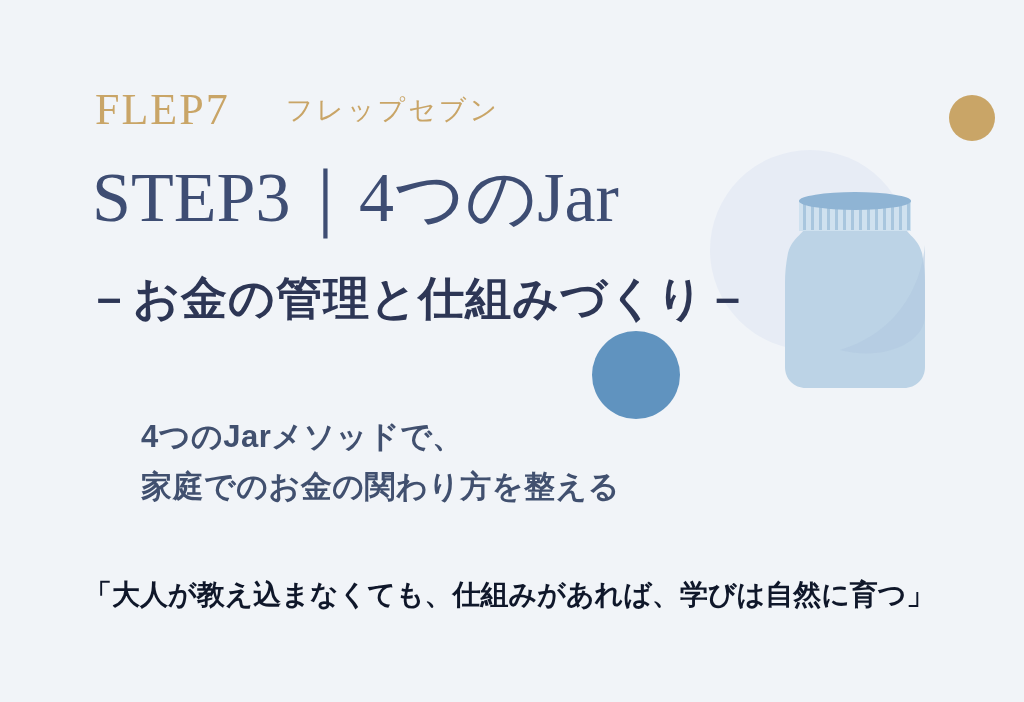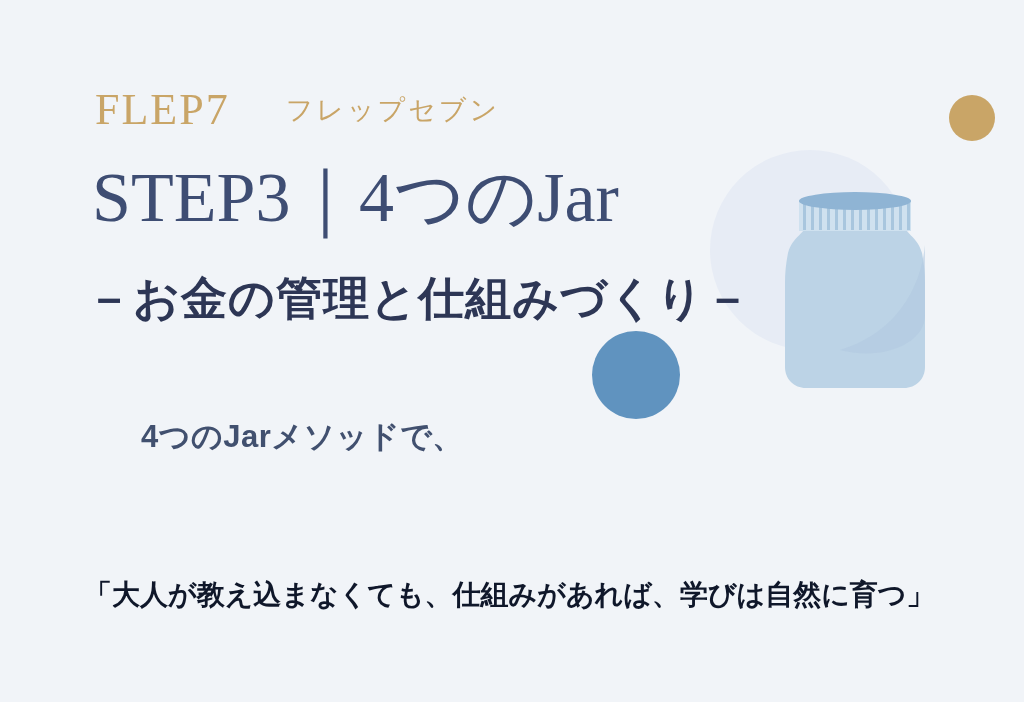--- a/index.html
+++ b/index.html
@@ -201,17 +201,18 @@
     <span class="brand-name">FLEP7</span>
     <span class="brand-kana">フレップセブン</span>
   </div>
 
   <div class="main-title">STEP3｜4つのJar</div>
 
   <div class="sub-title">－お金の管理と仕組みづくり－</div>
 
   <div class="lead">
     <span class="lead-line">4つのJarメソッドで、</span>
+    <span class="lead-line">家庭でのお金の関わり方を整える</span>
   </div>
 
   <div class="quote">「大人が教え込まなくても、仕組みがあれば、学びは自然に育つ」</div>
 
 </div>
 
 </body></html>

